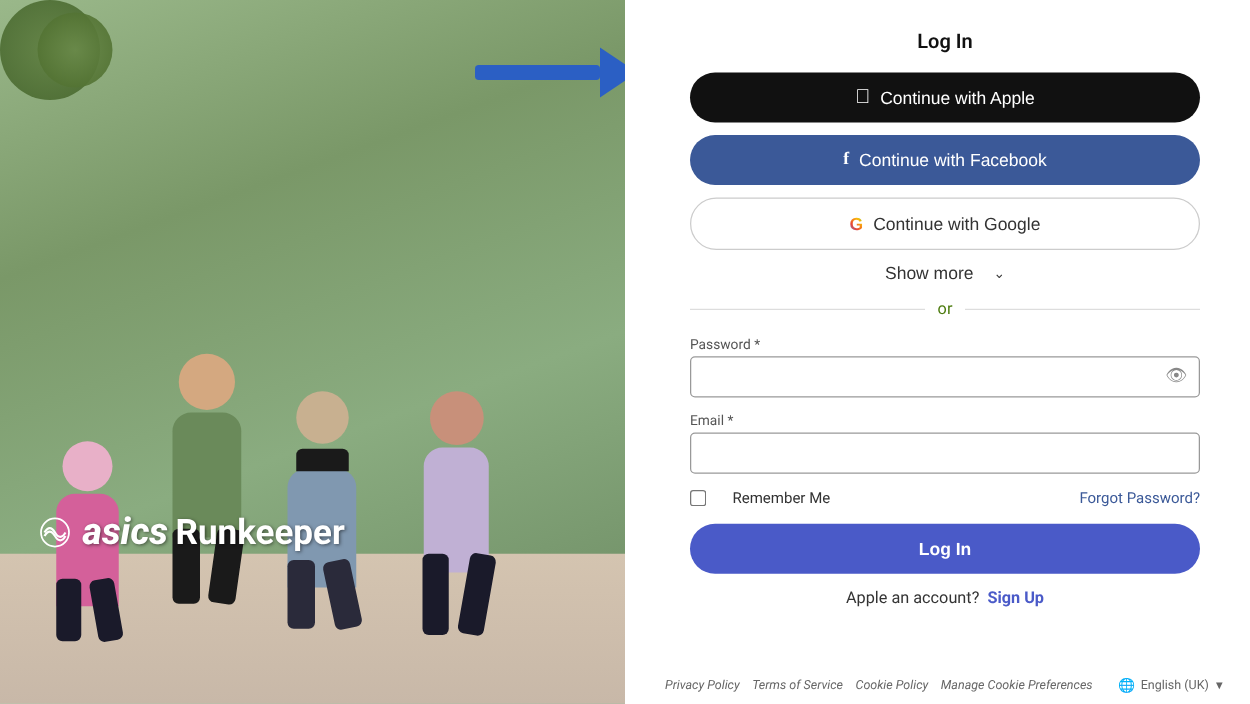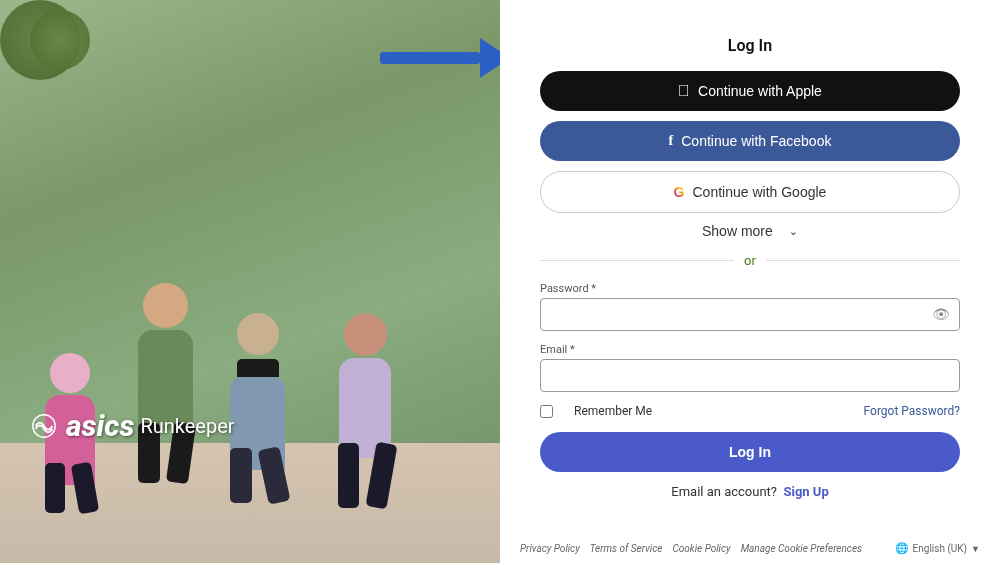--- a/index.html
+++ b/index.html
@@ -58,26 +58,27 @@
       font-style: italic;
       text-shadow: 1px 1px 3px rgba(0,0,0,0.5);
       display: flex;
       align-items: center;
       gap: 6px;
     }
 
     
     .right-panel {
       flex: 1;
-      padding: 36px 40px 10px 40px;
+      padding: 23px 40px 10px 40px;
       display: flex;
       flex-direction: column;
       align-items: center;
       position: relative;
       background: #fff;
+      margin-left: 12px;
     }
 
     .page-title {
       font-size: 16px;
       font-weight: 600;
       color: #111;
       margin-bottom: 16px;
       text-align: center;
     }
 
@@ -365,21 +366,21 @@
   </div>
 
   <div class="logo-container">
     <div class="logo-text">
       <svg class="asics-swirl" viewBox="0 0 40 40">
         <ellipse cx="20" cy="20" rx="16" ry="16" fill="none" stroke="white" stroke-width="2"></ellipse>
         <path d="M8 20 Q14 10 20 20 Q26 30 32 20" fill="none" stroke="white" stroke-width="2.5"></path>
         <path d="M8 24 Q14 14 20 24 Q26 34 32 24" fill="none" stroke="white" stroke-width="2.5"></path>
       </svg>
       <span style="font-style:italic;font-weight:800;font-size:30px;">asics</span>
-      <span style="font-style:normal;font-weight:400;font-size:20px;text-align:center;">Runkeeper</span>
+      <span style="font-style:normal;font-weight:700;font-size:28px;text-align:center;">Runkeeper</span>
     </div>
   </div>
 </div>
 
 <div class="right-panel">
 
   <h1 class="page-title">Log In</h1>
 
   <button class="btn-apple">
     <span class="apple-logo"></span>
@@ -422,21 +423,21 @@
     <label class="remember-me">
       <input type="checkbox" style="">
       <span>Remember Me</span>
     </label>
     <a class="forgot-password">Forgot Password?</a>
   </div>
 
   <button class="btn-login">Log In</button>
 
   <div class="signup-prompt">
-    <span>Email an account?</span>
+    <span>Apple an account?</span>
     &nbsp;<a>Sign Up</a>
   </div>
 
   <div class="footer">
     <div class="footer-links">
       <a>Privacy Policy</a>
       <a>Terms of Service</a>
       <a>Cookie Policy</a>
       <a>Manage Cookie Preferences</a>
     </div>

